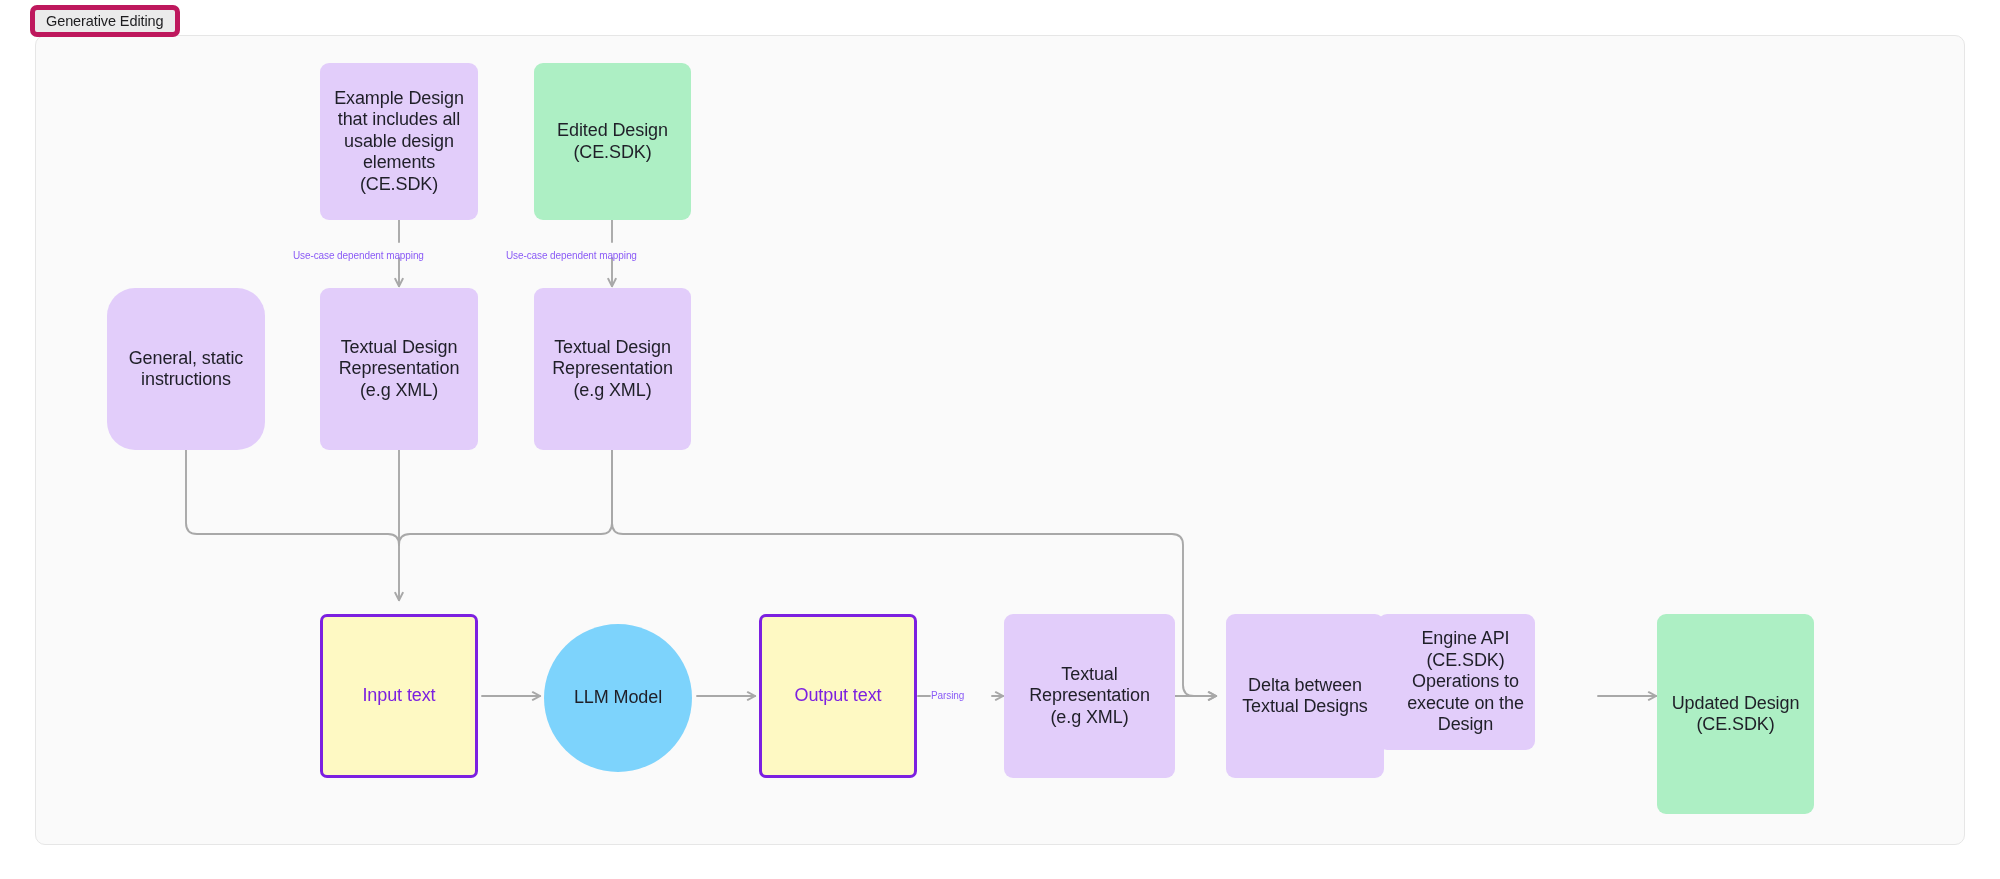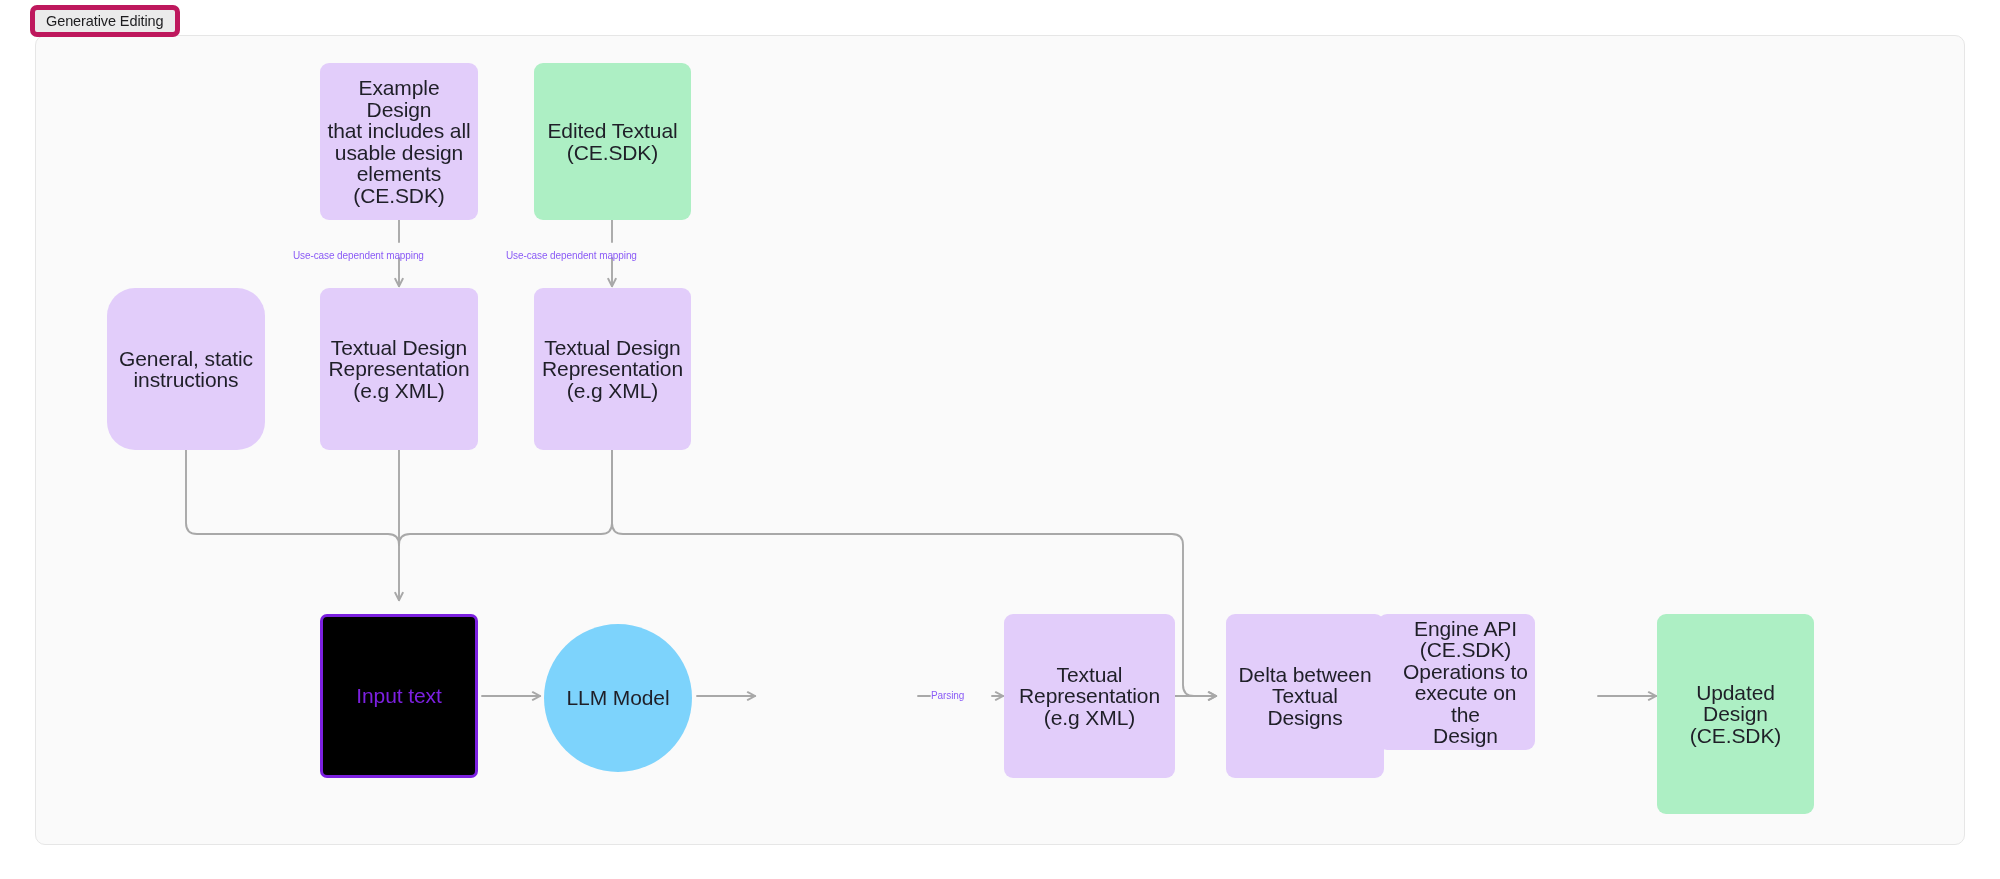--- a/index.html
+++ b/index.html
@@ -60,31 +60,31 @@
 
   
   .node {
     position: absolute;
     box-sizing: border-box;
     display: flex;
     align-items: center;
     justify-content: center;
     text-align: center;
     border-radius: 9px;
-    font-size: 21px;
+    font-size: 18px;
     line-height: 21.5px;
     color: #1f1f28;
     letter-spacing: -0.1px;
     z-index: 2;
     padding: 0 6px;
   }
   .node-purple  { background: #e2cdfa; }
   .node-green   { background: #adefc4; }
   .node-io {
-    background: #000000;
+    background: #fef9c3;
     border: 3px solid #7c20e0;
     border-radius: 7px;
     color: #7c20e0;
     text-align: right;
   }
   .node-circle {
     background: #7dd3fc;
     border-radius: 50%;
   }
 
@@ -151,21 +151,21 @@
 
       <path d="M1598,696 L1656,696" marker-end="url(#arw)"></path>
     </g>
   </svg>
 
   <div class="node node-purple nl" style="left:320px; top:63px; width:158px; height:157px;">Example Design
 that includes all
 usable design
 elements (CE.SDK)</div>
 
-  <div class="node node-green nl" style="left:534px; top:63px; width:157px; height:157px;">Edited Textual
+  <div class="node node-green nl" style="left:534px; top:63px; width:157px; height:157px;">Edited Design
 (CE.SDK)</div>
 
   <div class="edge-label" style="left:293px; top:246px;">Use-case dependent mapping</div>
 
   <div class="edge-label" style="left:506px; top:246px;">Use-case dependent mapping</div>
 
   <div class="node node-purple nl" style="left:107px; top:288px; width:158px; height:162px;border-radius:28px;">General, static
 instructions</div>
 
   <div class="node node-purple nl" style="left:320px; top:288px; width:158px; height:162px;">Textual Design
@@ -173,20 +173,21 @@
 (e.g XML)</div>
 
   <div class="node node-purple nl" style="left:534px; top:288px; width:157px; height:162px;">Textual Design
 Representation
 (e.g XML)</div>
 
   <div class="node node-io" style="left:320px; top:614px; width:158px; height:164px;">Input text</div>
 
   <div class="node node-circle" style="left:544px; top:624px; width:148px; height:148px;">LLM Model</div>
 
+  <div class="node node-io" style="left:759px; top:614px; width:158px; height:164px;">Output text</div>
 
   <div class="edge-label" style="left:931px; top:686px;">Parsing</div>
 
   <div class="node node-purple nl" style="left:1004px; top:614px; width:171px; height:164px;">Textual
 Representation
 (e.g XML)</div>
 
   <div class="node node-purple nl" style="left:1226px; top:614px; width:158px; height:164px;">Delta between
 Textual Designs</div>
 

